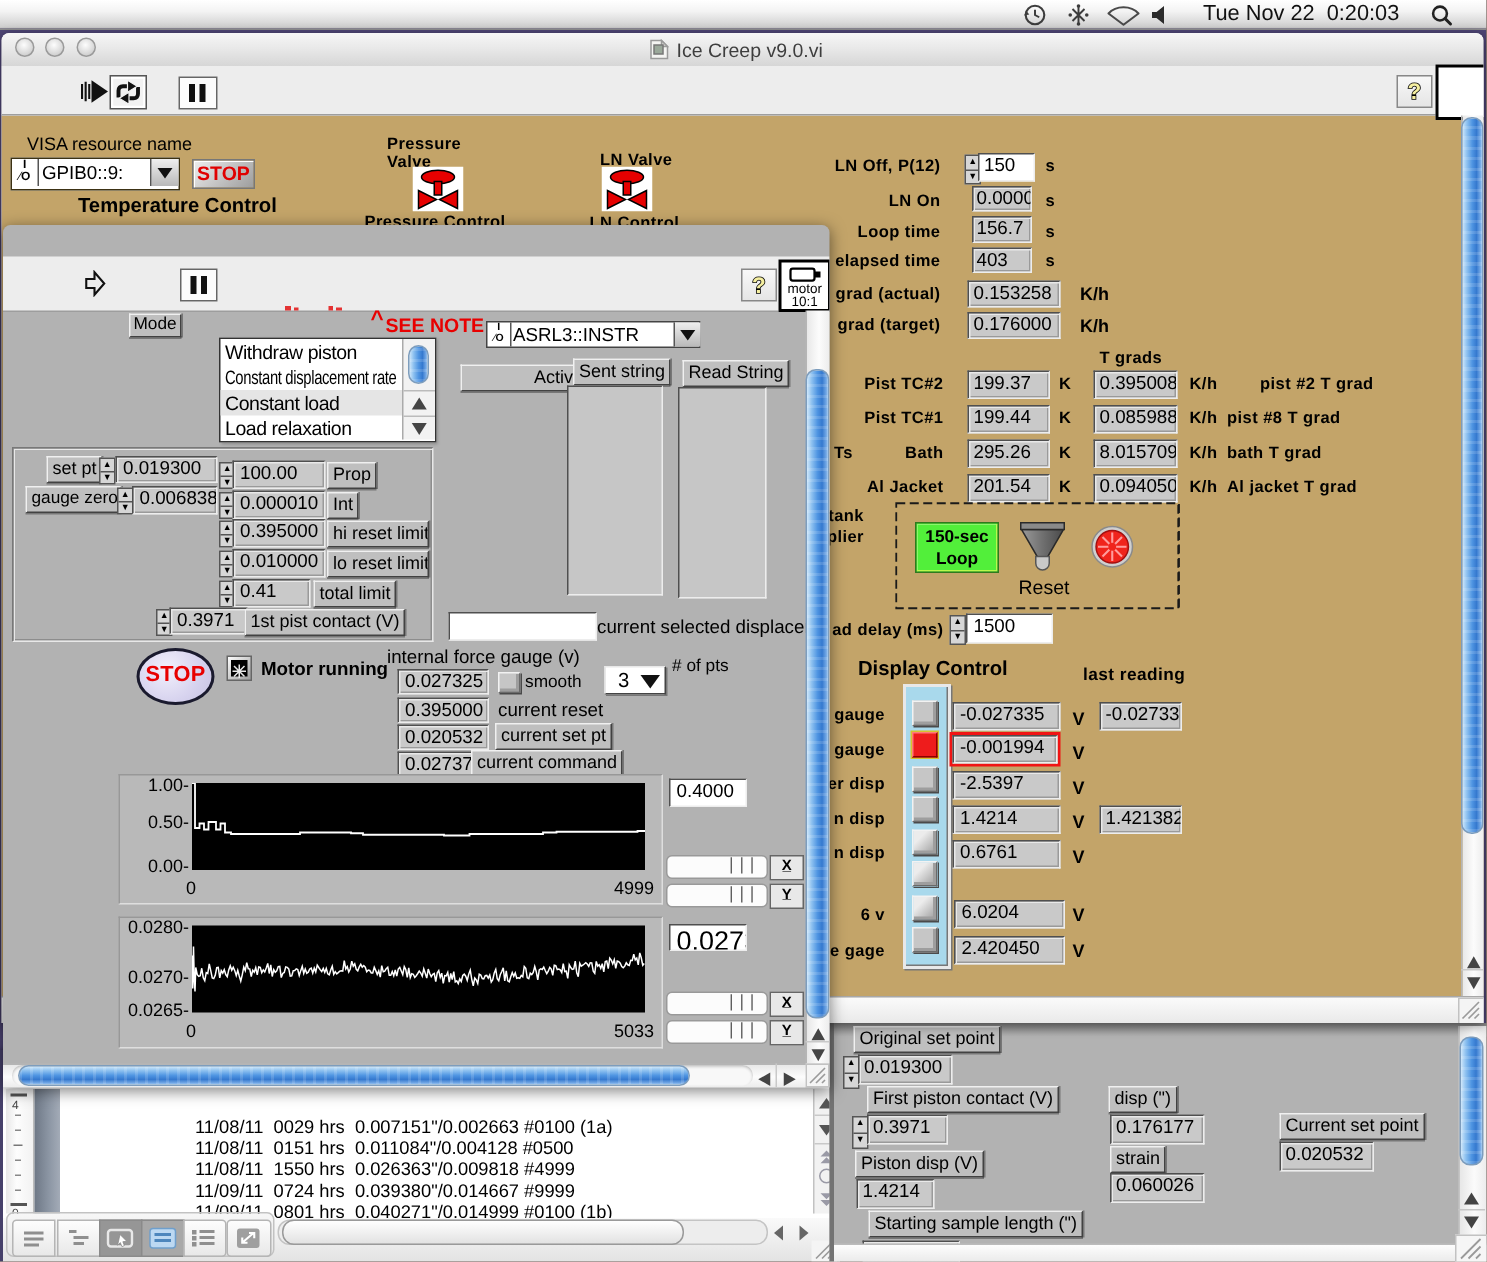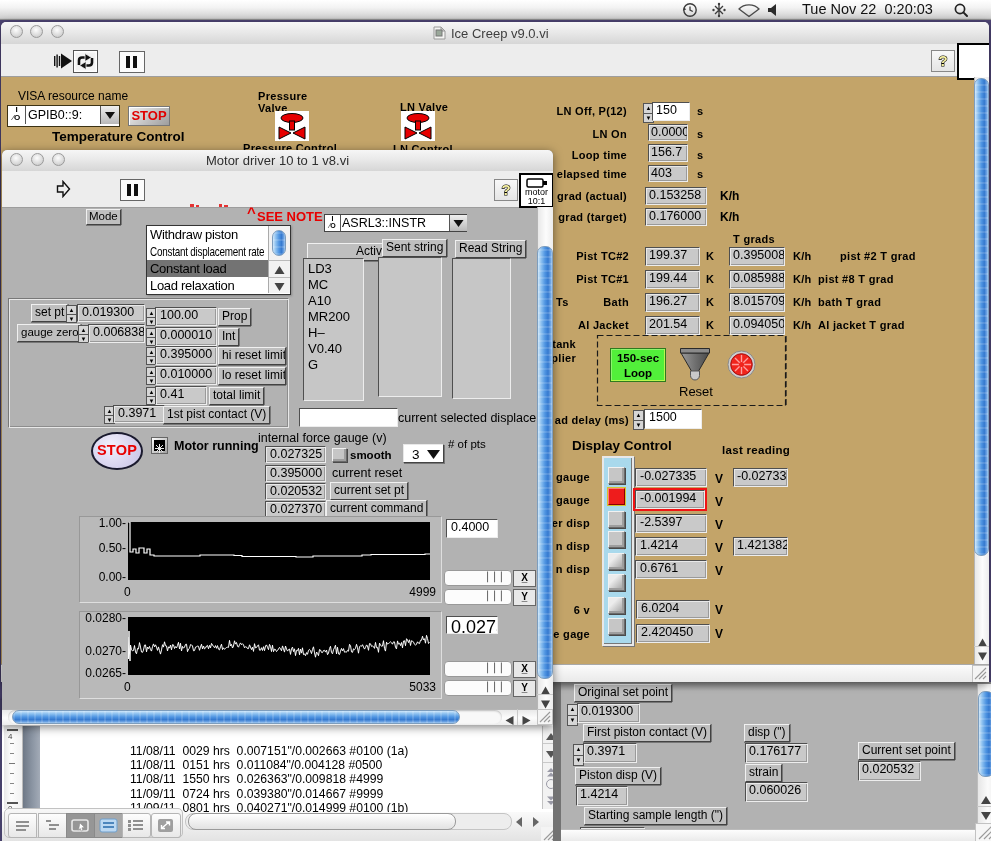--- a/index.html
+++ b/index.html
@@ -138,21 +138,21 @@
             <rect x="5" y="10" width="3" height="3"></rect>
             <rect x="5" y="14" width="3" height="3"></rect>
           </g>
         </svg></div>
     <div class="ab" style="left:146px;top:4px;width:28px;height:23px;background:linear-gradient(#fdfdfd,#e8e8e8);border:1px solid #b5b5b5;border-radius:3px;"><svg width="28" height="23">
           <rect x="6" y="5" width="15" height="13" rx="2" fill="#9f9f9f"></rect>
           <path d="M10 14 L17 8 M14 8 h3.5 v3.5 M13 14.5 h-3.5 v-3.5" stroke="#fff" stroke-width="1.4" fill="none"></path>
         </svg></div>
   </div>
 </div>
-<div class="ab" style="left:553px;top:682px;width:438px;height:159px;background:#b2b2b2;border-left:8px solid #737373;box-sizing:border-box;">
+<div class="ab" style="left:553px;top:682px;width:438px;height:159px;background:#b2b2b2;border-left:3px solid #737373;box-sizing:border-box;">
   <div class="ab" style="left:0;top:0;width:435px;height:9px;background:linear-gradient(#848484,#b2b2b2);"></div>
   <div class="lbox ab" style="left:13px;top:2px;">Original set point</div>
   <div class="spin ab" style="left:6px;top:22px;height:20px;">
       <div>▲</div>
       <div>▼</div>
     </div>
   <div class="ind ab" style="left:16px;top:21px;width:58px;height:18px;padding-left:3px;">0.019300</div>
   <div class="lbox ab" style="left:22px;top:42px;">First piston contact (V)</div>
   <div class="spin ab" style="left:12px;top:62px;height:20px;">
       <div>▲</div>
@@ -285,21 +285,21 @@
   <div class="bl ab" style="left:792px;top:228px;">K/h</div>
   <div class="bl ab" style="left:817px;top:228px;margin-left:22px;">pist #2 T grad</div>
   <div class="bl ab rl" style="left:446px;top:251px;width:182px;">Pist TC#1</div>
   <div class="ind ab" style="left:644px;top:248px;width:50px;height:17px;padding-left:3px;">199.44</div>
   <div class="bl ab" style="left:705px;top:251px;">K</div>
   <div class="ind ab" style="left:728px;top:248px;width:51px;height:17px;padding-left:3px;">0.085988</div>
   <div class="bl ab" style="left:792px;top:251px;">K/h</div>
   <div class="bl ab" style="left:817px;top:251px;">pist #8 T grad</div>
   <div class="bl ab" style="left:555px;top:274px;">Ts</div>
   <div class="bl ab rl" style="left:446px;top:274px;width:182px;">Bath</div>
-  <div class="ind ab" style="left:644px;top:271px;width:50px;height:17px;padding-left:3px;">196.27</div>
+  <div class="ind ab" style="left:644px;top:271px;width:50px;height:17px;padding-left:3px;">295.26</div>
   <div class="bl ab" style="left:705px;top:274px;">K</div>
   <div class="ind ab" style="left:728px;top:271px;width:51px;height:17px;padding-left:3px;">8.015709</div>
   <div class="bl ab" style="left:792px;top:274px;">K/h</div>
   <div class="bl ab" style="left:817px;top:274px;">bath T grad</div>
   <div class="bl ab rl" style="left:446px;top:297px;width:182px;">Al Jacket</div>
   <div class="ind ab" style="left:644px;top:294px;width:50px;height:17px;padding-left:3px;">201.54</div>
   <div class="bl ab" style="left:705px;top:297px;">K</div>
   <div class="ind ab" style="left:728px;top:294px;width:51px;height:17px;padding-left:3px;">0.094050</div>
   <div class="bl ab" style="left:792px;top:297px;">K/h</div>
   <div class="bl ab" style="left:817px;top:297px;">Al jacket T grad</div>
@@ -385,26 +385,20 @@
       </svg></div>
 
   <div class="ab" style="left:0;top:642px;width:988px;height:18px;background:linear-gradient(#fbfbfb,#e8e8e8);border-top:1px solid #a8a8a8;"></div>
   <div class="ab" style="left:971px;top:643px;width:17px;height:16px;background:#f4f4f4;border:1px solid #c2c2c2;"><svg width="16" height="15">
         <g stroke="#9a9a9a" stroke-width="1.1">
           <path d="M2 13 L13 2 M6 13 L13 6 M10 13 L13 10"></path>
         </g>
       </svg></div>
 </div>
 <div class="ab" style="left:2px;top:150px;width:551px;height:575px;border-radius:5px 5px 0 0;background:#b2b2b2;box-shadow:0 2px 10px rgba(0,0,0,.5);overflow:hidden;">
-  <div class="titlebar ab" style="left:0;top:0;width:551px;height:21px;border-radius:5px 5px 0 0;">
-    <div class="tlight ab" style="left:8px;top:3px;"></div>
-    <div class="tlight ab" style="left:29px;top:3px;"></div>
-    <div class="tlight ab" style="left:50px;top:3px;"></div>
-    <div class="ttext ab" style="left:0;top:3px;width:551px;text-align:center;color:#2e2e2e;">Motor driver 10 to 1 v8.vi</div>
-  </div>
   <div class="toolbar ab" style="left:0;top:21px;width:551px;height:36px;border-bottom:1px solid #9d9d9d;">
     <svg class="ab" style="left:54px;top:9px;" width="15" height="18" viewBox="0 0 15 18">
         <path d="M1.5 6 L7 6 L7 1.5 L13.5 9 L7 16.5 L7 12 L1.5 12 Z" fill="none" stroke="#111" stroke-width="1.4"></path>
       </svg>
     <div class="ab" style="left:118px;top:8px;width:23px;height:20px;background:#fcfcfc;border:1px solid #666;"><svg width="23" height="20">
           <rect x="6" y="4" width="4" height="12" fill="#111"></rect>
           <rect x="13" y="4" width="4" height="12" fill="#111"></rect>
         </svg></div>
     <div class="ab" style="left:492px;top:8px;width:22px;height:20px;background:linear-gradient(#f8f8f8,#e5e5e5);border:1px solid #888;"><svg width="22" height="20">
           <text x="11" y="15" text-anchor="middle" font-family="Liberation Sans" font-size="15" font-weight="bold" fill="#f5efa0" stroke="#000" stroke-width="1.1" paint-order="stroke">?</text>
@@ -418,21 +412,21 @@
     </div>
   </div>
 
   <div class="ab" style="left:188px;top:54px;width:4px;height:3px;background:#e43333;"></div>
   <div class="ab" style="left:194px;top:55px;width:3px;height:2px;background:#e43333;"></div>
   <div class="ab" style="left:217px;top:54px;width:3px;height:3px;background:#e43333;"></div>
   <div class="ab" style="left:222px;top:55px;width:4px;height:2px;background:#e43333;"></div>
   <div class="lbox ab" style="left:84px;top:59px;font-size:11.5px;padding:0 2px 1px 2px;">Mode</div>
   <div class="ab" style="left:144px;top:75px;width:143px;height:68px;background:#fff;border:1px solid #333;box-shadow:1px 1px 2px #888;">
     <div class="ab" style="left:3px;top:0;width:118px;font-size:13px;letter-spacing:-0.3px;line-height:17px;white-space:nowrap;overflow:hidden;">Withdraw piston<br><span style="display:inline-block;transform:scaleX(0.76);transform-origin:0 0;letter-spacing:-0.3px;">Constant displacement rate</span></div>
-    <div class="ab" style="left:0;top:34px;width:121px;height:17px;background:#737373;font-size:13px;letter-spacing:-0.3px;line-height:17px;padding-left:3px;">Constant load</div>
+    <div class="ab" style="left:0;top:34px;width:121px;height:17px;background:#e5e5e5;font-size:13px;letter-spacing:-0.3px;line-height:17px;padding-left:3px;">Constant load</div>
     <div class="ab" style="left:0;top:51px;font-size:13px;letter-spacing:-0.3px;line-height:17px;padding-left:3px;">Load relaxation</div>
     <div class="ab" style="left:121px;top:0;width:21px;height:67px;background:#f2f2f2;border-left:1px solid #aaa;">
       <div class="aqv ab" style="left:3px;top:4px;width:14px;height:26px;border-radius:7px;"></div>
       <div class="ab" style="left:0;top:34px;width:21px;height:1px;background:#bbb;"></div>
       <div class="ab" style="left:4px;top:37px;"><svg width="13" height="13">
             <path d="M6.5 2 L11.5 10 L1.5 10 Z" fill="#444"></path>
           </svg></div>
       <div class="ab" style="left:0;top:51px;width:21px;height:1px;background:#bbb;"></div>
       <div class="ab" style="left:4px;top:53px;"><svg width="13" height="13">
             <path d="M1.5 3 L11.5 3 L6.5 11 Z" fill="#444"></path>
@@ -444,23 +438,20 @@
   <div class="ab" style="left:322px;top:64px;width:141px;height:16px;background:#fff;border:1px solid #444;">
     <div class="ab" style="left:0;top:0;width:15px;height:16px;border-right:1px solid #555;font-size:7px;line-height:7px;text-align:center;"><b>I</b><br>⁄<b>O</b></div>
     <div class="ab" style="left:17px;top:1px;font-size:12.5px;">ASRL3::INSTR</div>
     <div class="ab" style="left:124px;top:0;width:17px;height:16px;background:linear-gradient(#efefef,#b9b9b9);border-left:1px solid #555;"><svg width="17" height="16">
           <path d="M3.5 5 L13.5 5 L8.5 12 Z" fill="#111"></path>
         </svg></div>
   </div>
   <div class="lbox ab" style="left:305px;top:93px;padding-left:48px;">Active string</div>
   <div class="lbox ab" style="left:380px;top:89px;">Sent string</div>
   <div class="lbox ab" style="left:453px;top:90px;">Read String</div>
-  <div class="ind2 ab" style="left:301px;top:108px;width:59px;height:141px;background:#c6c6c6;">
-    <div style="padding:2px 0 0 4px;font-size:13px;line-height:16px;">LD3<br>MC<br>A10<br>MR200<br>H–<br>V0.40<br>G</div>
-  </div>
   <div class="ind2 ab" style="left:376px;top:107px;width:62px;height:138px;background:#c6c6c6;"></div>
   <div class="ind2 ab" style="left:450px;top:108px;width:57px;height:139px;background:#c6c6c6;"></div>
   <div class="ab" style="left:297px;top:258px;width:97px;height:17px;background:#fff;border:1px solid;border-color:#4f4f4f #ededed #ededed #4f4f4f;"></div>
   <div class="ab" style="left:396px;top:261px;font-size:12.5px;white-space:nowrap;">current selected displacer</div>
 
   <div class="ab" style="left:6px;top:148px;width:279px;height:128px;border:1px solid;border-color:#787878 #e8e8e8 #e8e8e8 #787878;box-shadow:1px 1px 0 #e8e8e8 inset,-1px -1px 0 #8d8d8d inset;"></div>
   <div class="lbox ab" style="left:29px;top:154px;">set pt</div>
   <div class="spin ab" style="left:64px;top:155px;height:16px;">
       <div>▲</div>
       <div>▼</div>
@@ -517,28 +508,28 @@
           </g>
         </svg></div>
     </div>
   <div class="ab" style="left:172px;top:289px;font-weight:bold;font-size:12.5px;">Motor running</div>
   <div class="ab" style="left:256px;top:281px;font-size:12.5px;">internal force gauge (v)</div>
   <div class="ind ab" style="left:263px;top:296px;width:55px;height:15px;padding-left:4px;font-size:12.5px;">0.027325</div>
   <div class="ind ab" style="left:263px;top:315px;width:55px;height:15px;padding-left:4px;font-size:12.5px;">0.395000</div>
   <div class="ind ab" style="left:263px;top:333px;width:55px;height:15px;padding-left:4px;font-size:12.5px;">0.020532</div>
   <div class="ind ab" style="left:263px;top:351px;width:55px;height:15px;padding-left:4px;font-size:12.5px;">0.027370</div>
   <div class="cube ab" style="left:330px;top:298px;width:13px;height:12px;"></div>
-  <div class="ab" style="left:348px;top:299px;font-weight:bold;font-size:11.5px;">smooth</div>
+  <div class="ab" style="left:348px;top:299px;font-weight:normal;font-size:11.5px;">smooth</div>
   <div class="ab" style="left:401px;top:294px;width:39px;height:17px;background:#fff;border:1px solid;border-color:#e8e8e8 #444 #444 #e8e8e8;box-shadow:1px 1px 0 #777;"><span style="font-size:13.5px;padding-left:8px;">3</span><svg class="ab" style="left:22px;top:3px;" width="15" height="12">
         <path d="M1 2 L14 2 L7.5 11 Z" fill="#111"></path>
       </svg></div>
   <div class="ab" style="left:446px;top:288px;font-weight:normal;font-size:11.5px;"># of pts</div>
   <div class="ab" style="left:330px;top:316px;font-size:12.5px;">current reset</div>
   <div class="lbox ab" style="left:328px;top:332px;">current set pt</div>
-  <div class="lbox ab" style="left:324px;top:350px;">current command</div>
+  <div class="lbox ab" style="left:312px;top:350px;">current command</div>
   <div class="ab" style="left:77px;top:366px;width:361px;height:85px;background:#b9b9b9;border:1px solid;border-color:#989898 #dedede #dedede #989898;"></div>
   <div class="ab" style="left:77px;top:461px;width:361px;height:86px;background:#b9b9b9;border:1px solid;border-color:#989898 #dedede #dedede #989898;"></div>
   <div class="gtick ab rl" style="left:82px;top:366px;width:42px;">1.00-</div>
   <div class="gtick ab rl" style="left:82px;top:391px;width:42px;">0.50-</div>
   <div class="gtick ab rl" style="left:82px;top:420px;width:42px;">0.00-</div>
   <div class="ab" style="left:126px;top:372px;width:302px;height:58px;background:#000;">
     <svg width="302" height="58">
         <path d="M0,0 L2,0 L2,30 L5,30 L5,27 L8,27 L8,31 L11,31 L11,26 L16,26 L16,31 L19,31 L19,27 L22,27 L22,33 L26,33 L26,34 L44,34 L53,34 L61,34 L72,34 L72,33 L90,33 L106,33 L106,33.5 L114,33.5 L114,34.5 L125,34.5 L133,34.5 L152,34.5 L168,34.5 L168,35 L185,35 L185,34 L205,34 L224,34 L224,34 L234,34 L234,33 L243,33 L243,32.5 L260,32.5 L260,32.5 L275,32.5 L297,32.5 L297,32.0 L302,32.0 L302,32.5" fill="none" stroke="#fff" stroke-width="1.2"></path>
       </svg>
   </div>

